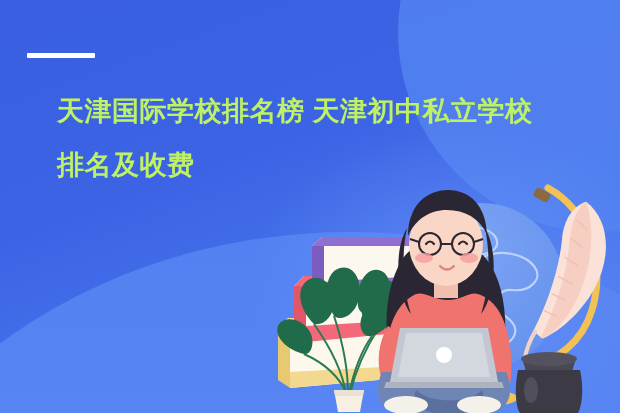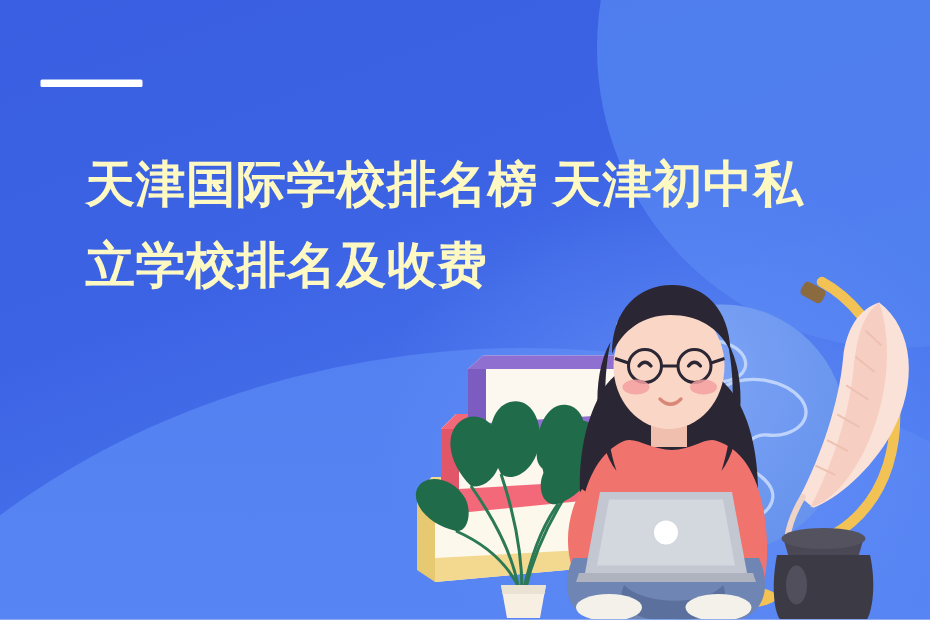--- a/index.html
+++ b/index.html
@@ -58,24 +58,24 @@
     width: 68px;
     height: 5px;
     background: #ffffff;
     border-radius: 1px;
   }
 
   
   .title {
     position: absolute;
     left: 57px;
-    top: 96px;
+    top: 84px;
     width: 480px;
-    color: #fef9c3;
-    font-size: 33px;
+    color: #bef264;
+    font-size: 27px;
     font-weight: bold;
     line-height: 54px;
     letter-spacing: .5px;
     white-space: pre-wrap;
   }
 
   
   .illus {
     position: absolute;
     left: 276px;

